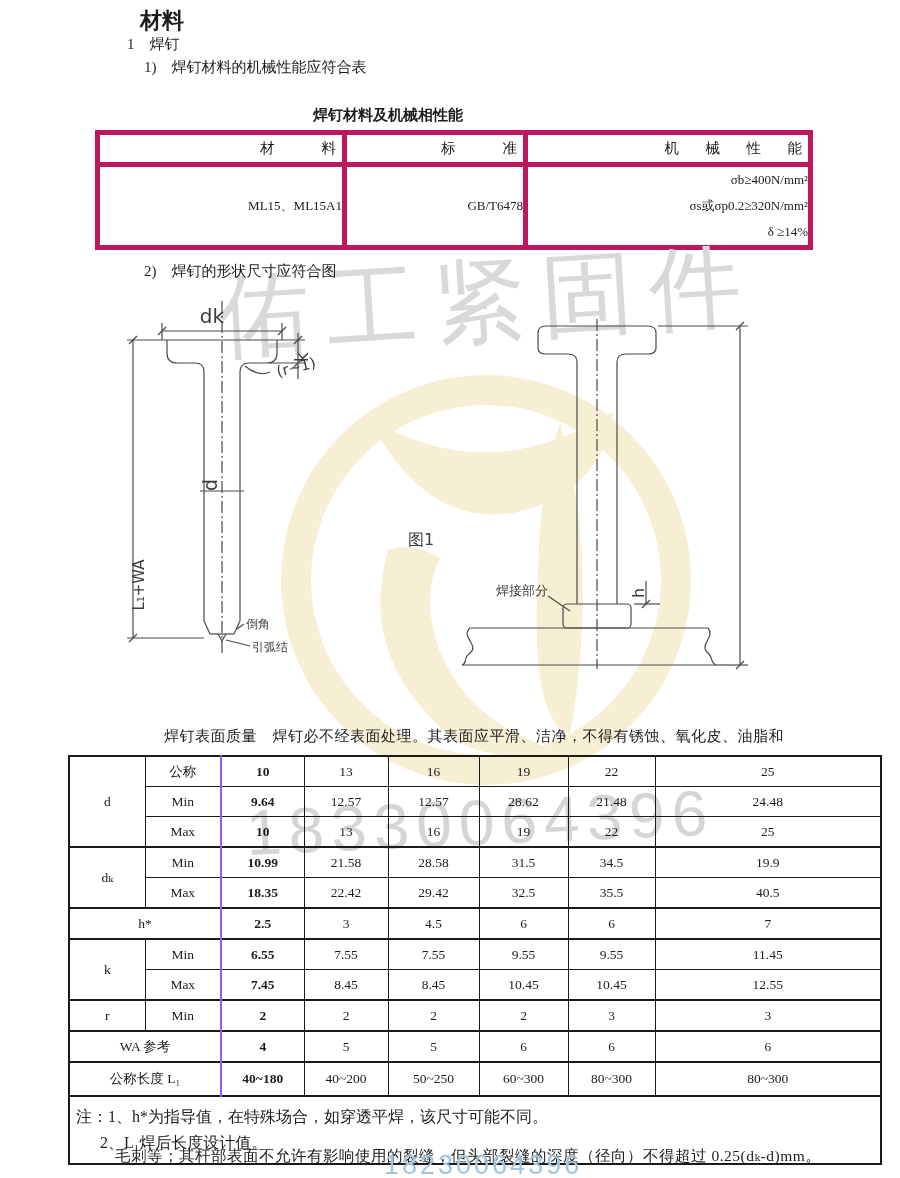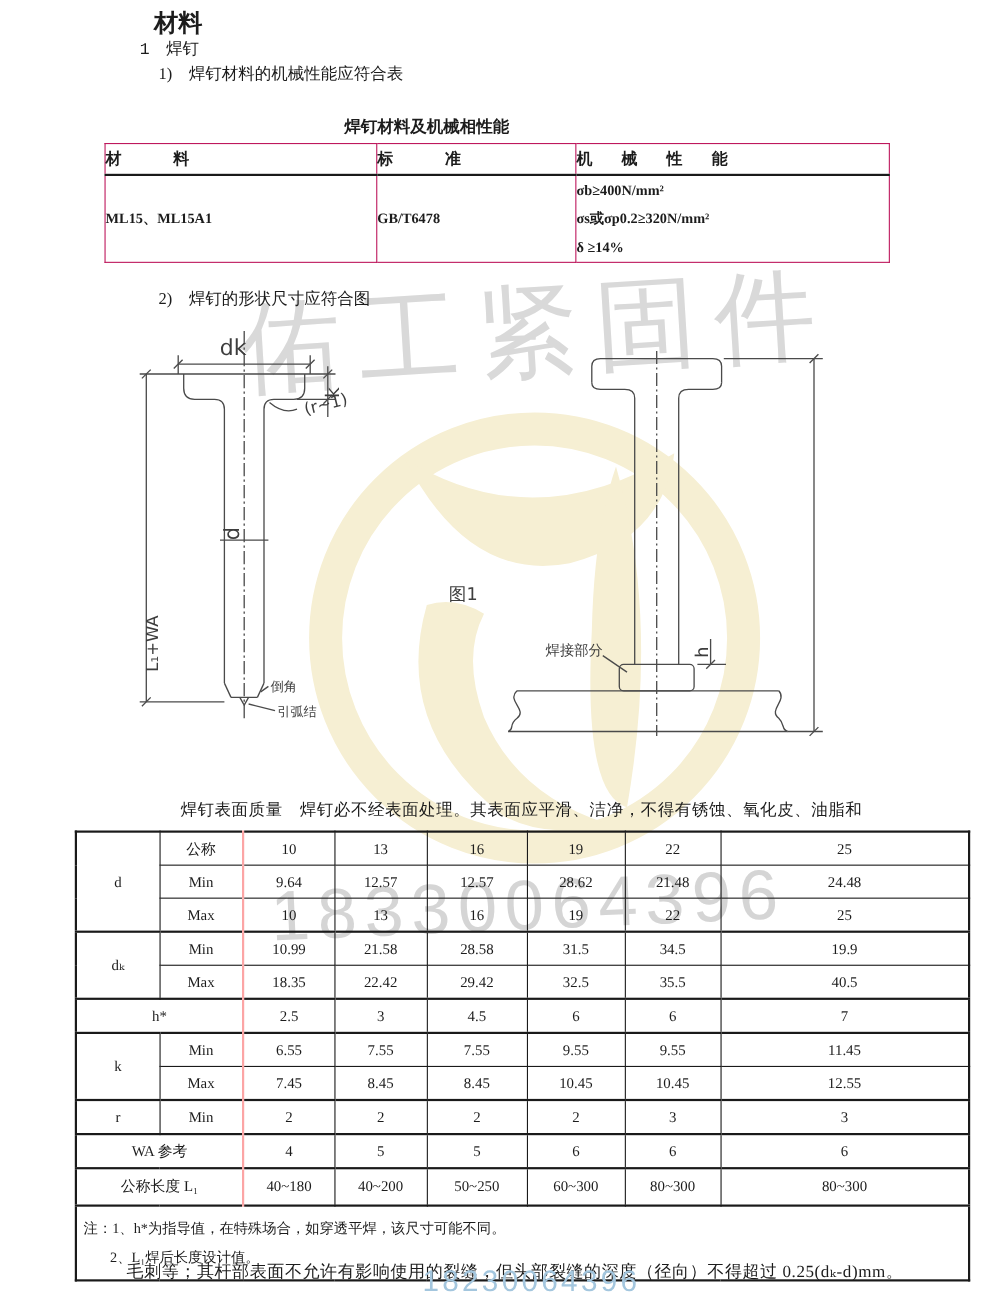--- a/index.html
+++ b/index.html
@@ -12,42 +12,42 @@
             font-size:92px;color:#d9d9d9;letter-spacing:16px;white-space:nowrap;
             transform:rotate(-3.5deg);transform-origin:left center;}
   #wm-phone{left:246px;top:796px;z-index:1;font-family:"Liberation Sans","DejaVu Sans",sans-serif;
             font-size:64px;color:#cbcbcb;letter-spacing:7px;white-space:nowrap;
             transform:rotate(-2.5deg);transform-origin:left center;opacity:.8;}
   #wm-phone-blue{left:384px;top:1150px;z-index:3;font-family:"Liberation Sans","DejaVu Sans",sans-serif;
             font-size:27px;color:#a3c6de;letter-spacing:3px;white-space:nowrap;}
   
   .z2{z-index:2;}
   #h-material{left:140px;top:6px;font-size:22px;font-weight:bold;}
-  #li-1{left:127px;top:35px;font-size:15px;font-family:Liberation Mono, monospace;}
+  #li-1{left:127px;top:35px;font-size:15px;}
   #li-1-1{left:144px;top:58px;font-size:15px;}
   #t1-title{left:0;top:106px;width:776px;text-align:center;font-size:15px;font-weight:bold;}
   #li-1-2{left:144px;top:262px;font-size:15px;}
   #para-surface{left:164px;top:727px;font-size:15px;letter-spacing:.5px;}
   #para-cont{left:72px;top:1146px;font-size:15.5px;letter-spacing:.5px;margin-left:43px;}
   
   #table1{left:95px;top:130px;border-collapse:collapse;table-layout:fixed;background:transparent;}
-  #table1 td,#table1 th{border:1px solid #be185d;text-align:left;vertical-align:middle;
-       font-size:14.5px;font-weight:bold;padding:0;background:transparent;}
+  #table1 td,#table1 th{border:5px solid #be185d;text-align:right;vertical-align:middle;
+       font-size:14.5px;font-weight:normal;padding:0;background:transparent;}
   #table1 th{height:27px;letter-spacing:6px;}
   #table1 tr.t1body td{height:78px;}
   #table1 thead th{border-bottom:2px solid #1a1a1a;}
   #table1 .props div{line-height:26px;font-size:13px;}
   
   #dims-table{left:68px;top:755px;border-collapse:collapse;table-layout:fixed;background:transparent;z-index:2;position:absolute;}
   #dims-table td{border:1px solid #1a1a1a;text-align:center;vertical-align:middle;
        font-size:13.5px;padding:0;height:29px;background:transparent;}
   #dims-table tr.bt2 td{border-top:2px solid #1a1a1a;}
-  #dims-table td.vthick{border-left:2px solid #fca5a5;}
+  #dims-table td.vthick{border-left:2px solid #8b5cf6;font-weight:bold;}
   #dims-table tr.lenrow td{height:32px;}
-  #dims-table td.notes{height:62px;text-align:left;padding:2px 6px;font-size:13px;}
+  #dims-table td.notes{height:62px;text-align:left;padding:2px 6px;font-size:16px;}
   #dims-table td.notes div{line-height:26px;}
   #dims-table td.notes div.n2{padding-left:24px;}
   
   #fig-svg{left:100px;top:293px;z-index:2;}
   #fig-svg text{fill:#3d3d3d;font-family:"DejaVu Sans",sans-serif;}
   .cjk-label{font-size:12px;}
 </style>
 </head>
 <body>
 

